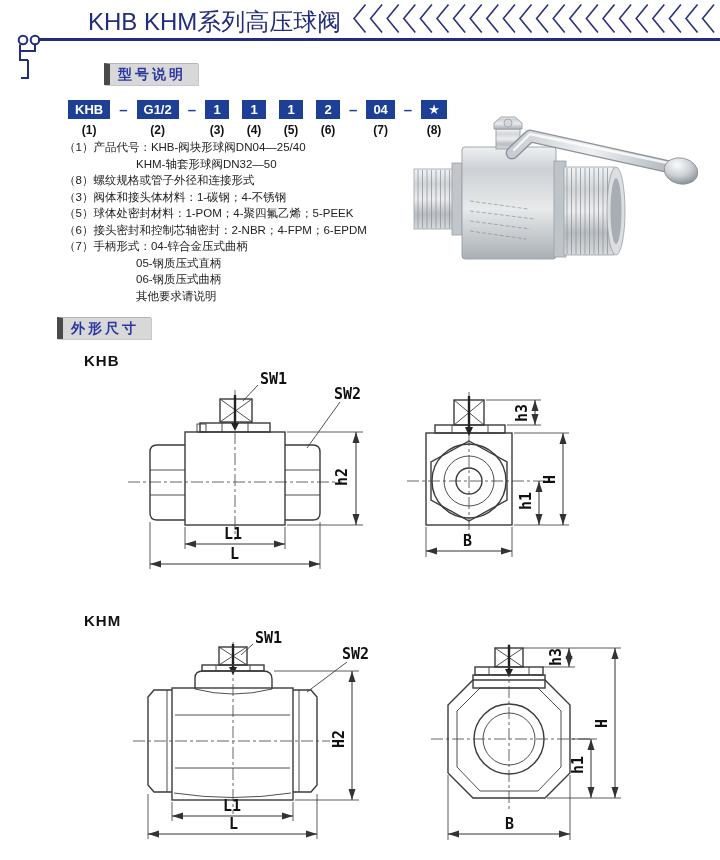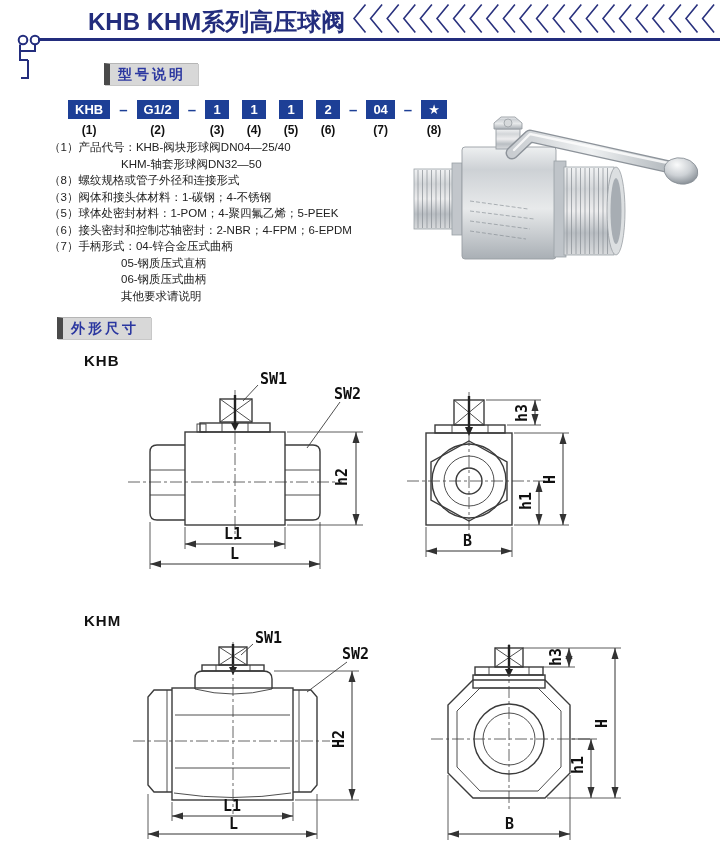--- a/index.html
+++ b/index.html
@@ -1,38 +1,38 @@
 <!DOCTYPE html>
 <html><head>
 <meta charset="utf-8">
 <style>
   html,body{margin:0;padding:0;}
   body{width:720px;height:860px;background:#fff;position:relative;overflow:hidden;
        font-family:"Liberation Sans","DejaVu Sans",sans-serif;}
   .abs{position:absolute;}
   
-  .page-title{left:88px;top:6px;font-size:24px;font-weight:bold;color:#232d7d;
+  .page-title{left:88px;top:6px;font-size:24px;font-weight:normal;color:#232d7d;
               letter-spacing:0px;white-space:nowrap;}
   .rule{left:38px;top:38px;width:682px;height:2.5px;background:#232d7d;}
   
   .badge{height:21px;line-height:21px;background:#d8d8d8;border-left:6px solid #4a4a4a;
          border-top:1px solid #b5b5b5;box-shadow:1px 1px 0 #c8c8c8;
          padding:0 12px 0 8px;font-size:14px;font-weight:bold;color:#2b37a0;letter-spacing:3px;}
   .badge-model{left:57px;top:63px;margin-left:47px;}
   .badge-dims{left:57px;top:317px;}
   
   .code-row{left:68px;top:100px;display:flex;align-items:flex-start;}
   .seg{display:flex;flex-direction:column;align-items:center;margin-right:9px;}
   .seg.wgap{margin-right:13px;}
   .blk{background:#1d3f96;color:#fff;font-weight:bold;font-size:13px;height:19px;
        line-height:19px;text-align:center;padding:0 7px;min-width:10px;}
   .idx{font-size:12px;font-weight:bold;color:#111;margin-top:4px;}
   .dash{color:#1d3f96;font-weight:bold;font-size:15px;line-height:19px;margin-right:9px;}
   
-  .notes{left:49px;top:139px;width:360px;font-size:11.5px;line-height:16.5px;color:#222;}
+  .notes{left:64px;top:139px;width:360px;font-size:11.5px;line-height:16.5px;color:#222;}
   .note-line{white-space:nowrap;}
   .note-line.ind{padding-left:72px;}
   
   .dwg-name{font-size:15px;font-weight:bold;color:#111;letter-spacing:1px;}
   
   svg .ol{fill:none;stroke:#3b3b3b;stroke-width:1.4;}
   svg .tl{fill:none;stroke:#3b3b3b;stroke-width:0.9;}
   svg .cl{fill:none;stroke:#555;stroke-width:0.9;stroke-dasharray:12 3 3 3;}
   svg .dim{fill:none;stroke:#333;stroke-width:1;}
   svg .ext{fill:none;stroke:#333;stroke-width:0.8;}

